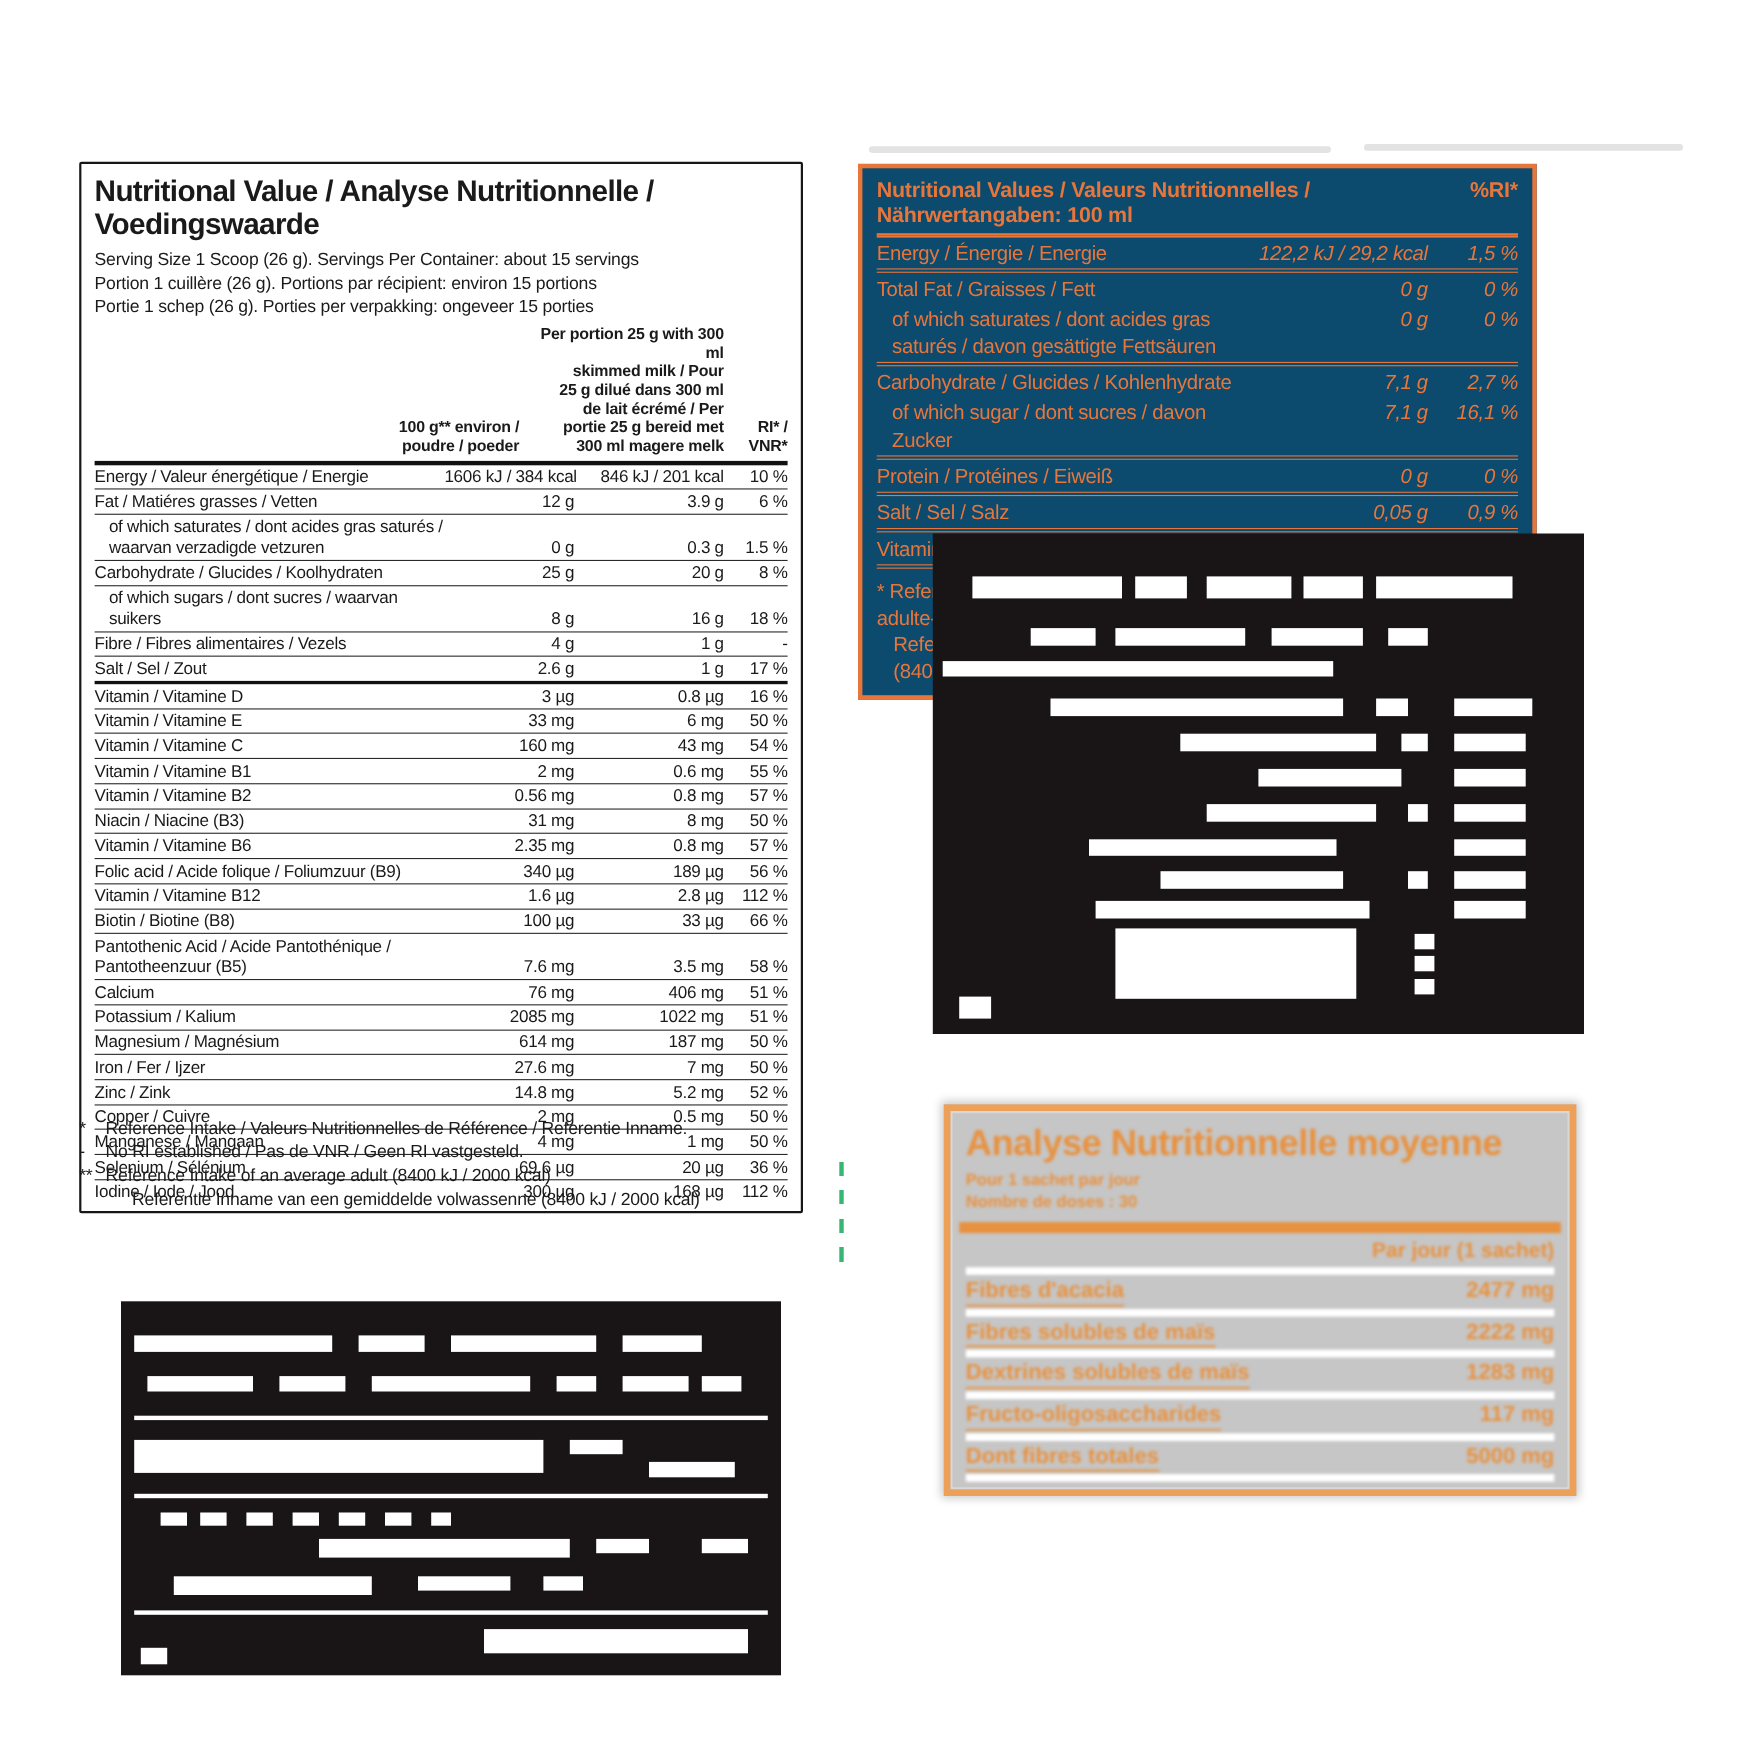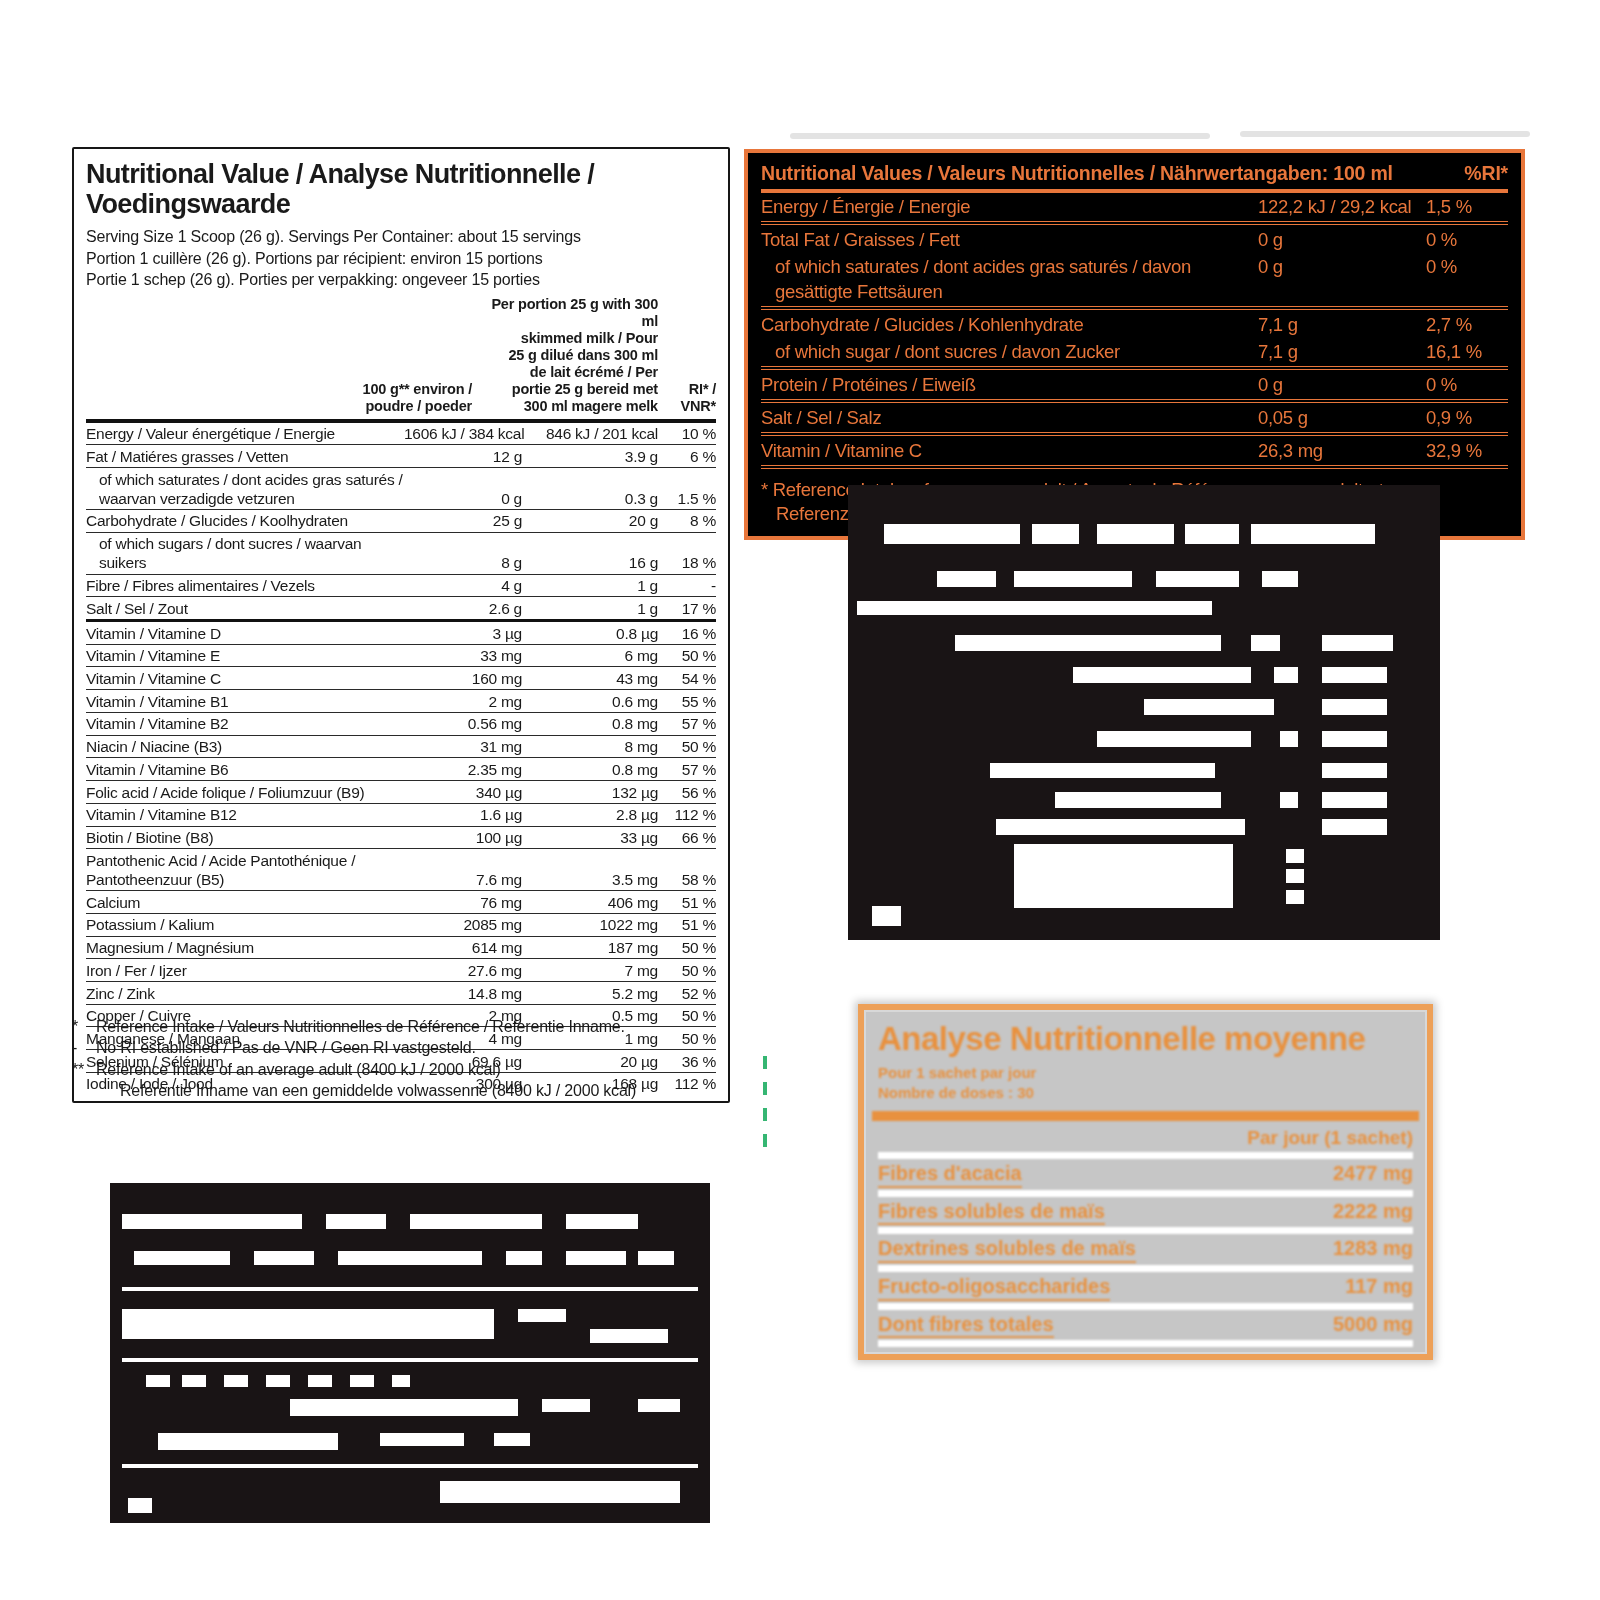--- a/index.html
+++ b/index.html
@@ -34,30 +34,30 @@
   .lrow .c-label{white-space:pre-line;}
   .lrow.indent .c-label{padding-left:13px;}
   .lrow .c-v100,.lrow .c-vport,.lrow .c-ri{text-align:right;white-space:nowrap;}
   .footnotes{left:72px;top:1016px;width:670px;font-size:16px;line-height:1.34;letter-spacing:-0.2px;}
   .fn-line{display:flex;}
   .fn-marker{width:24px;flex:none;}
   .fn-indent1{padding-left:24px;}
 
   
   .right-panel{
-    left:744px;top:149px;width:781px;box-sizing:border-box;
-    border:4px solid #E8763B;padding:4px 13px 10px 13px;background:#000000;color:#E8763B;
+    left:780px;top:149px;width:617px;box-sizing:border-box;
+    border:4px solid #E8763B;padding:4px 13px 10px 13px;background:#0c4a6e;color:#E8763B;
   }
   .rp-header{display:flex;justify-content:space-between;font-weight:bold;font-size:19.5px;
     padding:5px 0 4px 0;letter-spacing:-0.2px;}
   .dsep{height:4px;border-top:2px solid #E8763B;border-bottom:2px solid #E8763B;box-sizing:border-box;}
   .rsep{height:4px;border-top:1.6px solid #E8763B;border-bottom:1.6px solid #E8763B;box-sizing:border-box;margin:1px 0;}
   .rrow{display:grid;grid-template-columns:1fr 168px 82px;font-size:18.5px;line-height:25px;
     letter-spacing:-0.3px;padding:1px 0;}
-  .rrow .rv,.rrow .rr{white-space:nowrap;}
+  .rrow .rv,.rrow .rr{text-align:right;white-space:nowrap;font-style:italic;}
   .rrow.indent .rl{padding-left:14px;}
   .rp-footnote{margin-top:9px;font-size:18.5px;line-height:1.3;letter-spacing:-0.3px;}
   .rp-footnote .l2{padding-left:15px;}
   .artifact{background:#dcdcdc;height:6px;border-radius:3px;opacity:.8;}
 
   
   .redact{background:#191415;overflow:hidden;}
   .redact .w{position:absolute;background:#ffffff;}
 
   
@@ -189,21 +189,21 @@
       </div>
       <div class="lrow">
         <span class="c-label">Vitamin / Vitamine B6</span>
         <span class="c-v100">2.35 mg</span>
         <span class="c-vport">0.8 mg</span>
         <span class="c-ri">57 %</span>
       </div>
       <div class="lrow">
         <span class="c-label">Folic acid / Acide folique / Foliumzuur (B9)</span>
         <span class="c-v100">340 µg</span>
-        <span class="c-vport">132 µg</span>
+        <span class="c-vport">189 µg</span>
         <span class="c-ri">56 %</span>
       </div>
       <div class="lrow">
         <span class="c-label">Vitamin / Vitamine B12</span>
         <span class="c-v100">1.6 µg</span>
         <span class="c-vport">2.8 µg</span>
         <span class="c-ri">112 %</span>
       </div>
       <div class="lrow">
         <span class="c-label">Biotin / Biotine (B8)</span>

